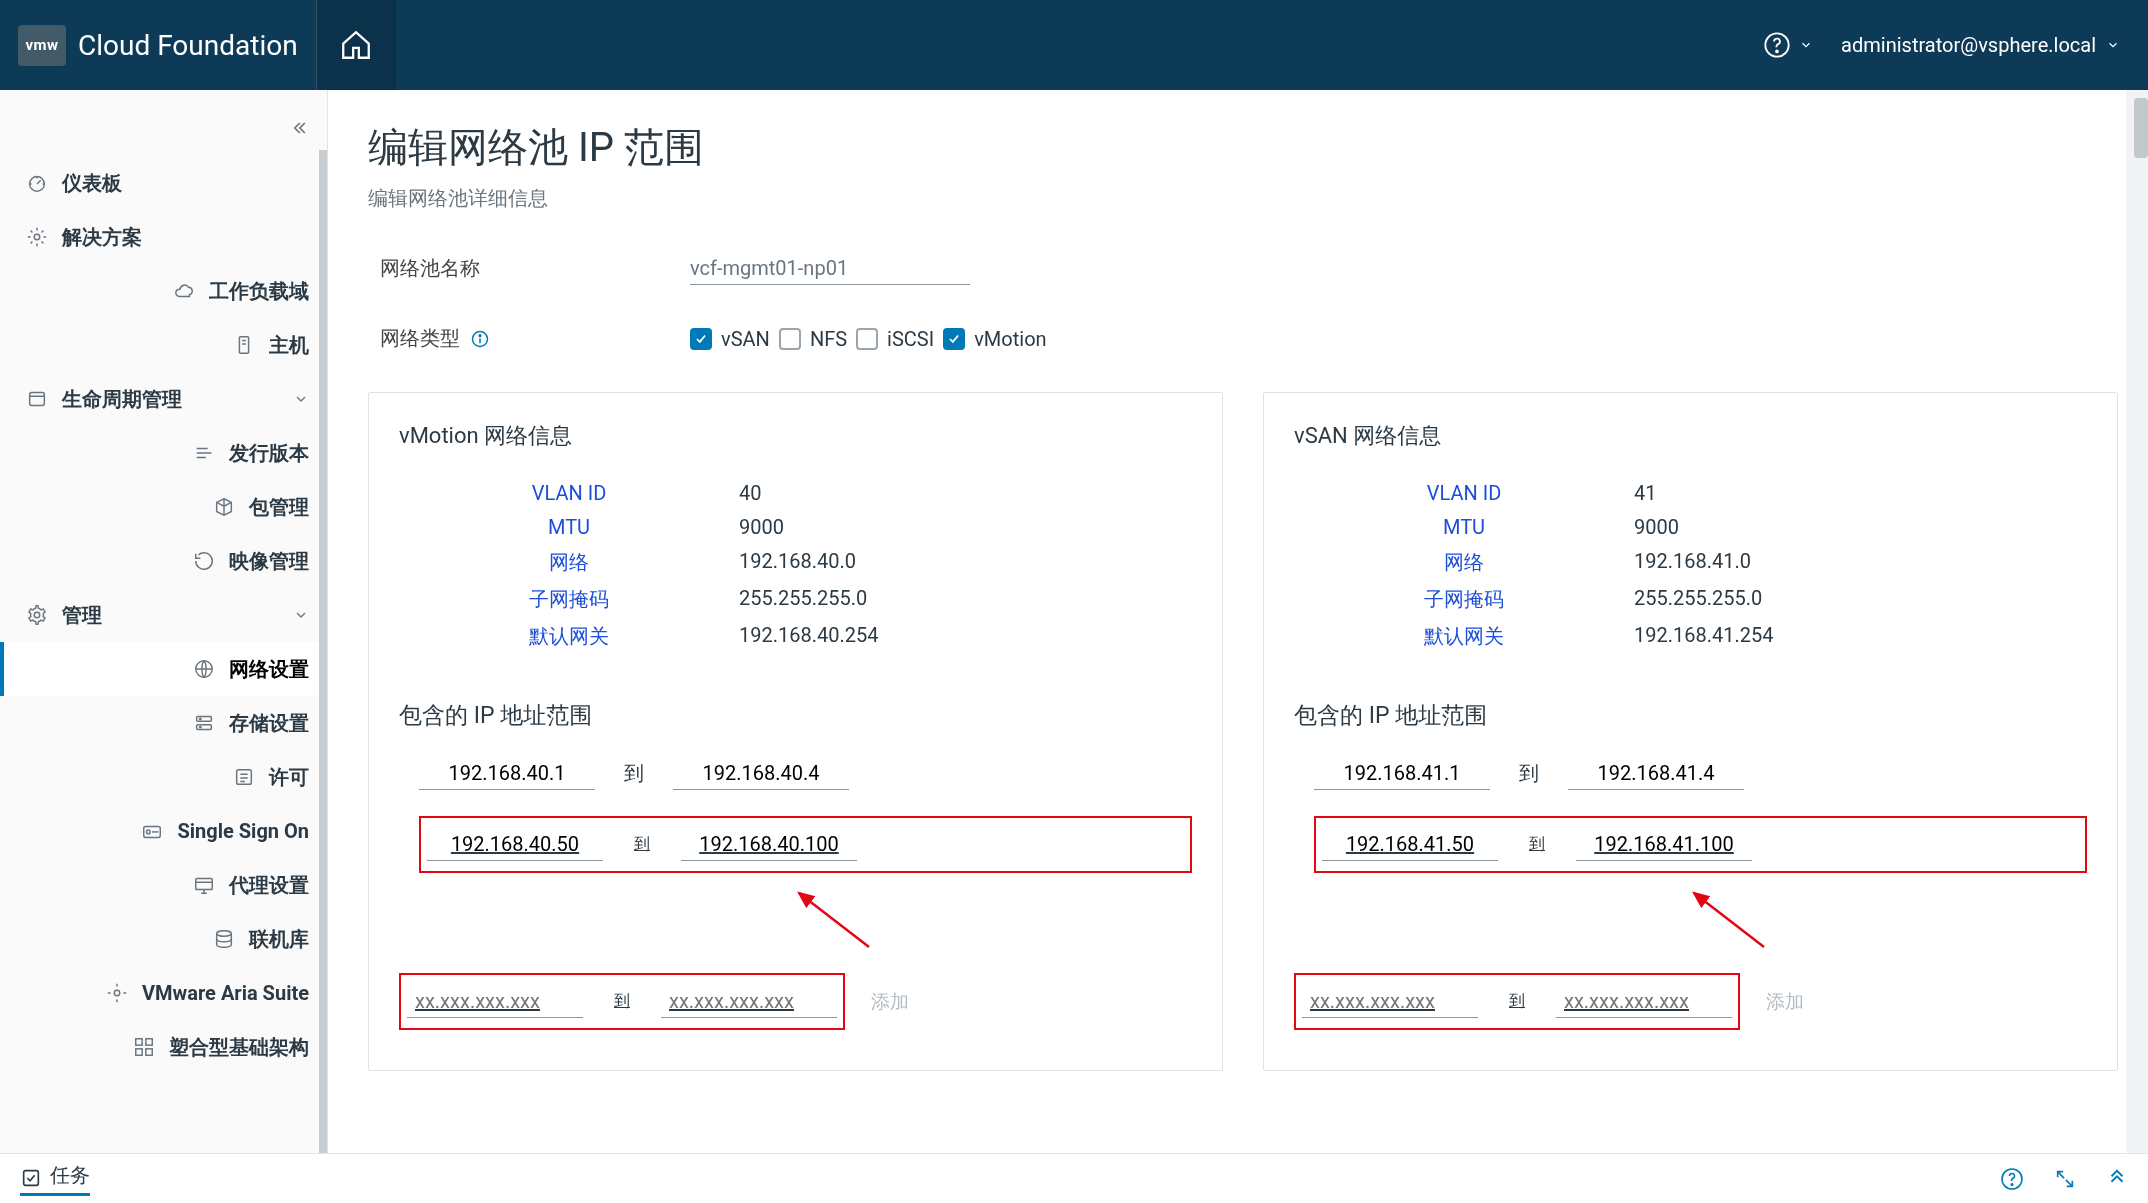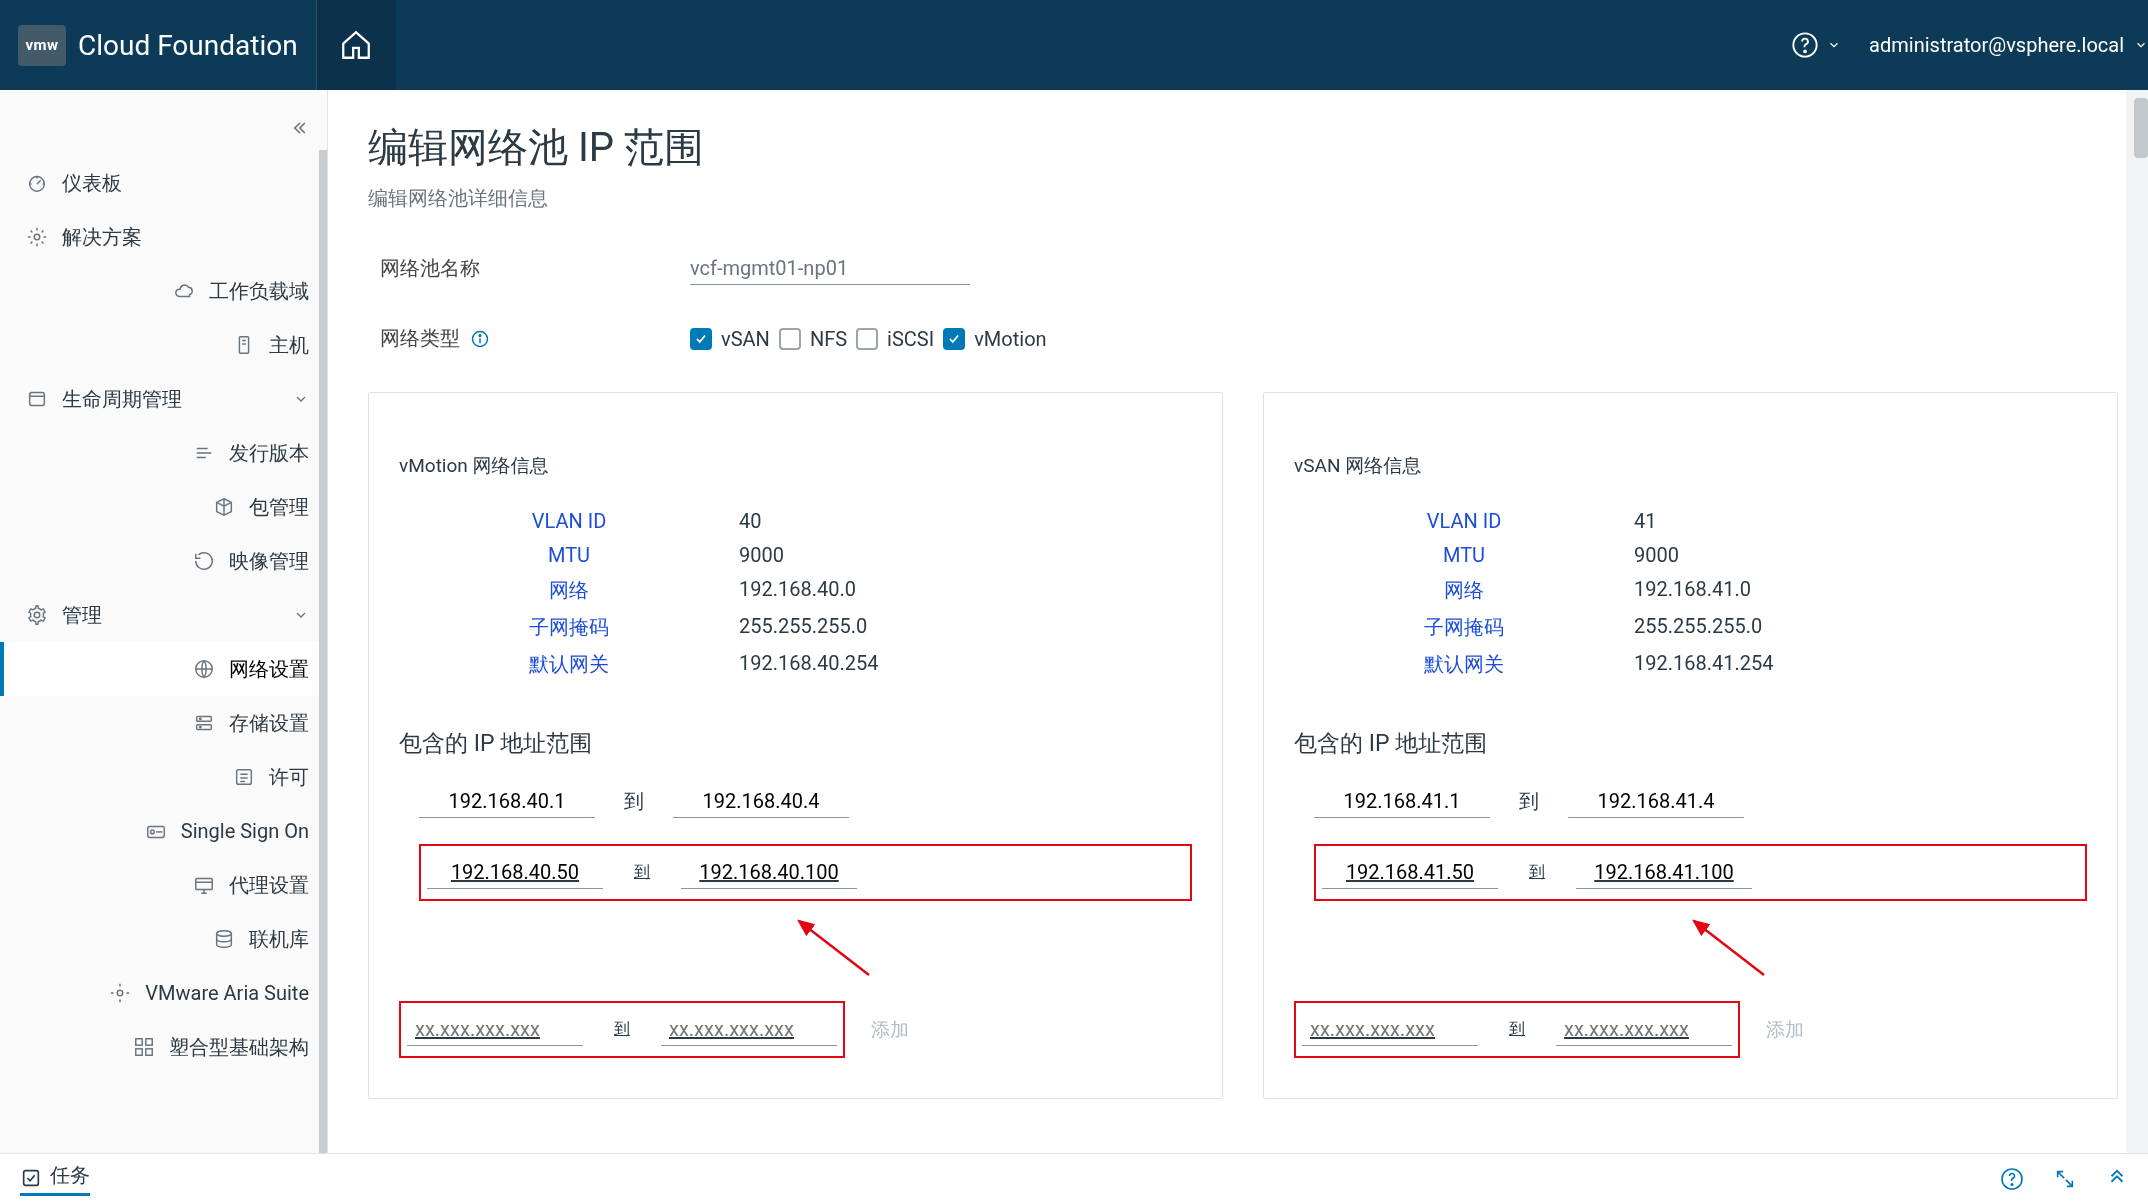--- a/index.html
+++ b/index.html
@@ -15,26 +15,26 @@
   *{box-sizing:border-box;margin:0;padding:0;font-family:-apple-system,BlinkMacSystemFont,"Segoe UI",Roboto,"Helvetica Neue",Arial,"PingFang SC","Microsoft YaHei",sans-serif;}
   body{width:2148px;height:1203px;overflow:hidden;background:#fff;color:var(--text);}
   .app{display:flex;flex-direction:column;height:100%;}
   
   .header{height:90px;background:var(--header-bg);color:#fff;display:flex;align-items:stretch;}
   .brand{display:flex;align-items:center;gap:12px;padding:0 18px;}
   .brand-badge{width:48px;height:41px;background:#435a68;color:#fff;display:flex;align-items:center;justify-content:center;font-size:15px;font-weight:700;border-radius:4px;letter-spacing:.5px;}
   .brand-title{font-size:28px;font-weight:400;}
   .home-btn{width:80px;display:flex;align-items:center;justify-content:center;border-left:1px solid rgba(255,255,255,.15);background:rgba(0,0,0,.15);}
   .header-spacer{flex:1;}
-  .header-right{display:flex;align-items:center;gap:28px;}
+  .header-right{display:flex;align-items:center;gap:28px;padding-right:28px;}
   .user-box{display:flex;align-items:center;gap:10px;font-size:20px;}
   .help-box{display:flex;align-items:center;gap:8px;}
   
   .body{flex:1;display:flex;min-height:0;}
-  .sidebar-wrap{width:328px;display:flex;background:var(--sidebar-bg);border-right:1px solid var(--sidebar-border);position:relative;}
+  .sidebar-wrap{width:328px;display:flex;background:var(--sidebar-bg);border-right:1px solid var(--sidebar-border);position:relative;font-weight:bold;}
   .sidebar{flex:1;overflow-y:auto;padding-top:10px;}
   .collapse-strip{height:56px;display:flex;align-items:center;justify-content:flex-end;padding-right:18px;}
   .nav-item{display:flex;align-items:center;gap:14px;height:54px;padding:0 18px 0 26px;font-size:20px;cursor:pointer;}
   .nav-item.level2{padding-left:64px;font-size:20px;justify-content:flex-end;}
   .nav-item.active{background:#fff;border-left:4px solid var(--accent);padding-left:22px;color:#000;}
   .nav-item.level2.active{padding-left:60px;}
   .nav-item .chev{margin-left:auto;}
   .scroll-hint{position:absolute;right:0;top:60px;bottom:0;width:8px;background:#c7cdd1;}
   
   .main{flex:1;overflow-y:auto;padding:30px 30px 0 40px;position:relative;}
@@ -43,21 +43,21 @@
   .form-row{display:flex;align-items:center;gap:180px;margin-bottom:40px;padding-left:12px;}
   .form-label{font-size:20px;color:#444;display:flex;align-items:center;gap:10px;min-width:130px;}
   .text-field{border:none;border-bottom:1px solid var(--input-line);font-size:20px;background:transparent;padding:4px 0;width:280px;color:var(--text-dim);}
   .checkbox-group{display:flex;align-items:center;gap:9px;font-size:20px;}
   .cb{width:22px;height:22px;border:2px solid #9aa5ad;border-radius:4px;display:inline-flex;align-items:center;justify-content:center;}
   .cb.checked{border-color:var(--accent);background:var(--accent);}
   .cb.checked svg path{stroke:#fff;}
   .cards{display:flex;gap:40px;margin-top:30px;}
   .card{flex:1;border:1px solid var(--card-border);border-radius:2px;padding:28px 0 40px;}
   .card-inner{padding:0 30px;}
-  .card-title{font-size:19px;font-weight:400;margin-bottom:30px;margin-top:32px;}
+  .card-title{font-size:22px;font-weight:400;margin-bottom:30px;}
   .info-grid{display:grid;grid-template-columns:340px 1fr;row-gap:10px;font-size:20px;margin-bottom:50px;}
   .info-grid .k{color:#1d4ed8;text-align:center;}
   .subheading{font-size:23px;font-weight:400;margin-bottom:26px;}
   .ip-rows{display:flex;flex-direction:column;gap:26px;padding-left:20px;}
   .ip-row{display:flex;align-items:center;gap:26px;font-size:20px;}
   .ip-input{border:none;border-bottom:1px solid var(--input-line);background:transparent;font-size:20px;padding:4px 8px;width:176px;text-align:center;}
   .to-lbl{min-width:26px;text-align:center;}
   .add-link{color:#b3bcc2;font-size:19px;}
   .redbox{border:2px solid #e30613;display:flex;align-items:center;gap:26px;padding:10px 6px;text-decoration:underline;}
   .arrow-annot{position:relative;height:48px;}

